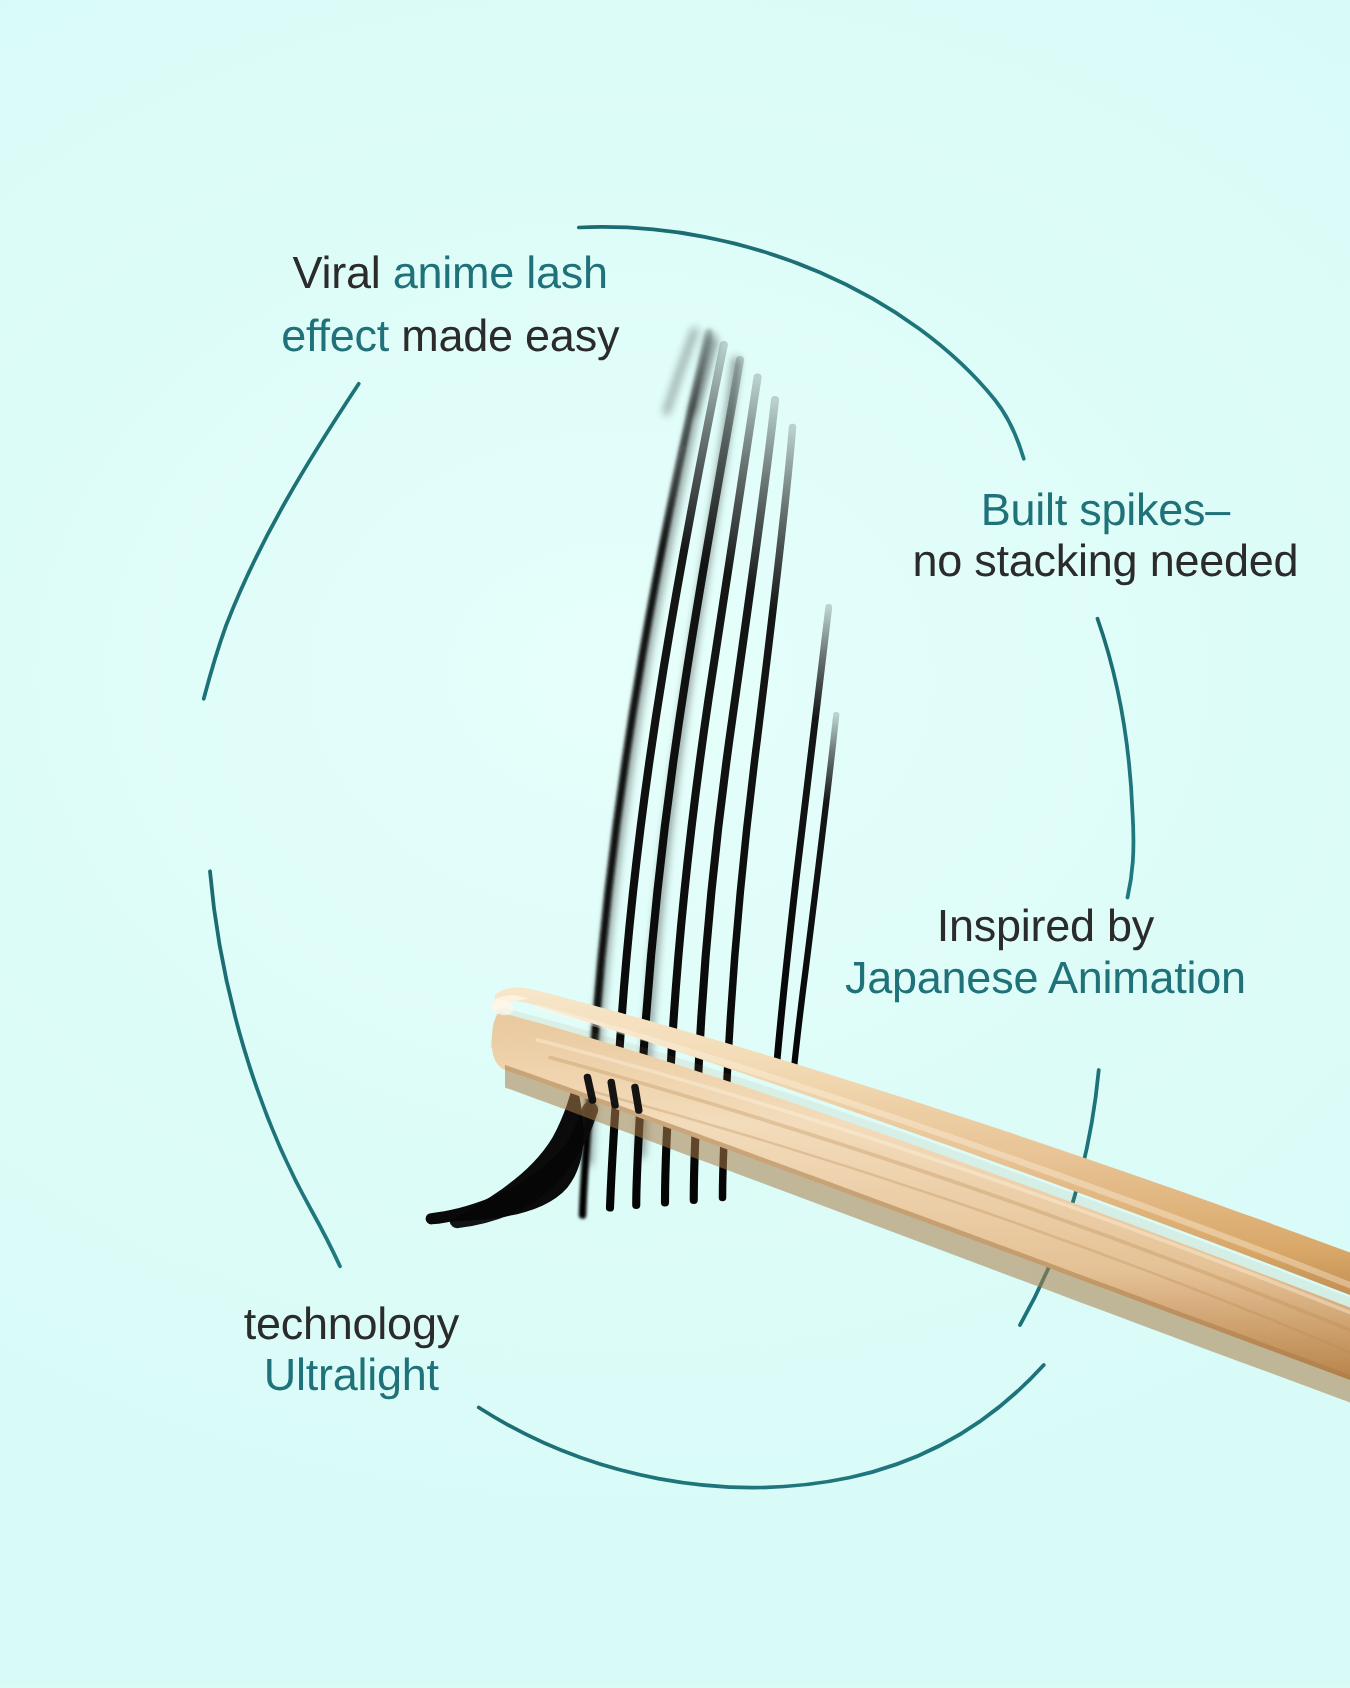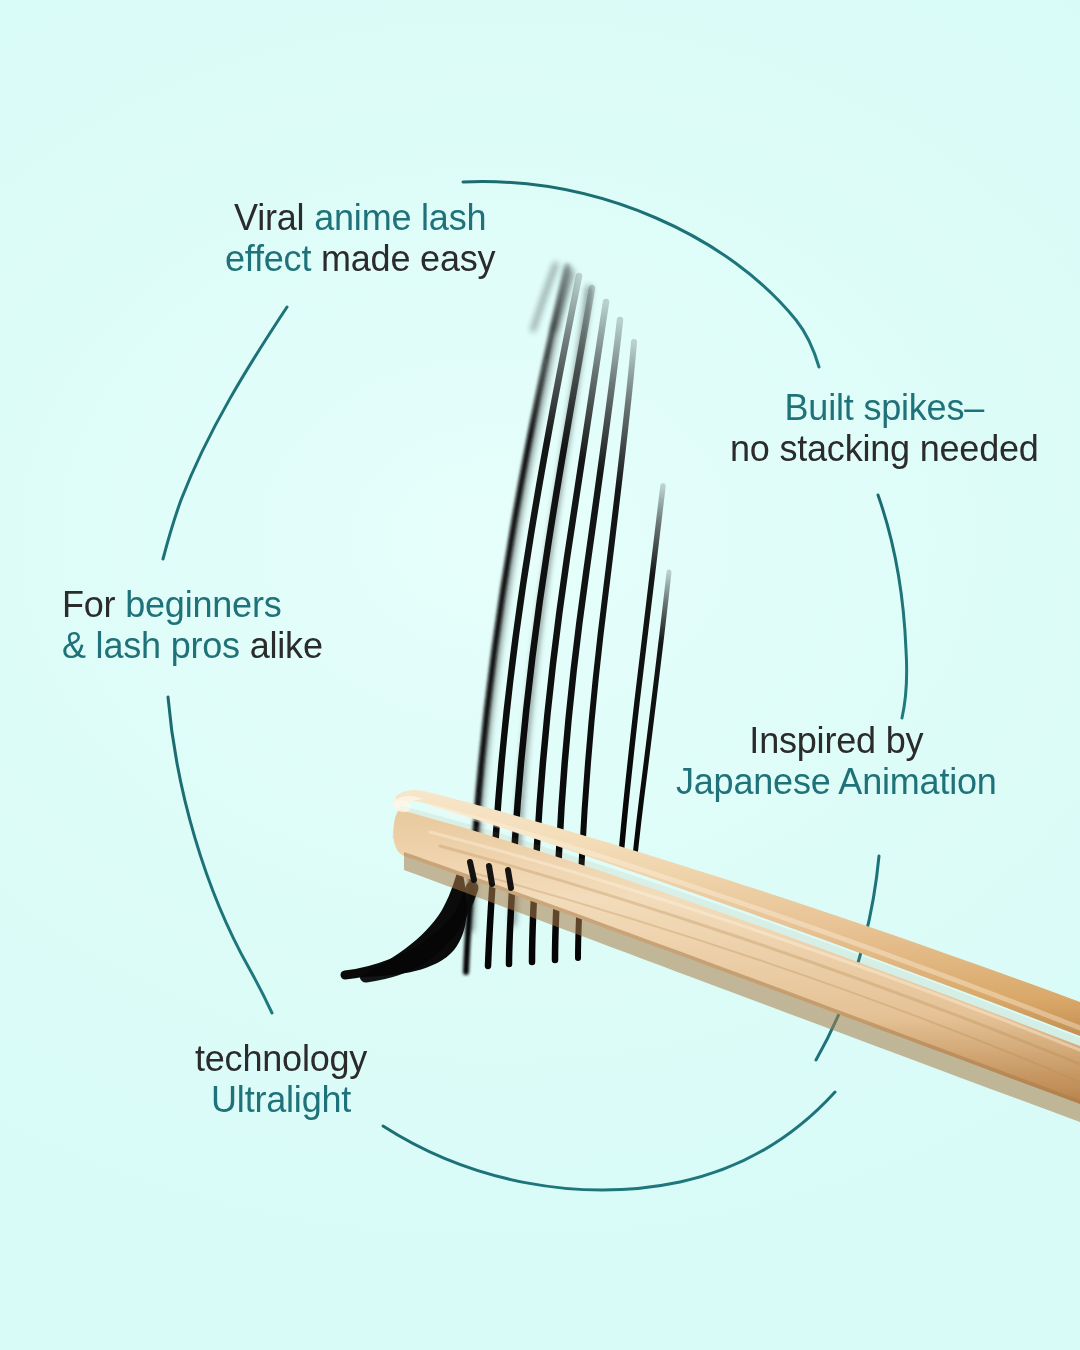--- a/index.html
+++ b/index.html
@@ -38,21 +38,21 @@
     font-size:36px;
     line-height:1.14;
     letter-spacing:-0.2px;
     color:#2b2b2b;
     white-space:nowrap;
   }
   .callout .accent{ color:#1f7279; }
   .callout .plain{ color:#2b2b2b; }
 
   #c-viral      { left:225px; top:197px; text-align:center; }
-  #c-viral .l2  { display:block; }
+  #c-viral .l2  { display:block;margin-top:10px; }
 
   #c-spikes     { left:730px; top:387px; text-align:center; }
   #c-spikes .l2 { display:block; }
 
   #c-beginners  { left:62px;  top:584px; text-align:left; }
   #c-beginners .l2{ display:block; }
 
   #c-inspired   { left:676px; top:720px; text-align:center; }
   #c-inspired .l2{ display:block; }
 
@@ -220,28 +220,20 @@
 
   <div class="callout" id="c-spikes">
     <span class="line l1">
       <span class="accent">Built spikes–</span>
     </span>
     <span class="line l2">
       <span class="plain">no stacking needed</span>
     </span>
   </div>
 
-  <div class="callout" id="c-beginners">
-    <span class="line l1">
-      <span class="plain">For </span><span class="accent">beginners</span>
-    </span>
-    <span class="line l2">
-      <span class="accent">&amp; lash pros</span><span class="plain"> alike</span>
-    </span>
-  </div>
 
   <div class="callout" id="c-inspired">
     <span class="line l1">
       <span class="plain">Inspired by</span>
     </span>
     <span class="line l2">
       <span class="accent">Japanese Animation</span>
     </span>
   </div>
 

